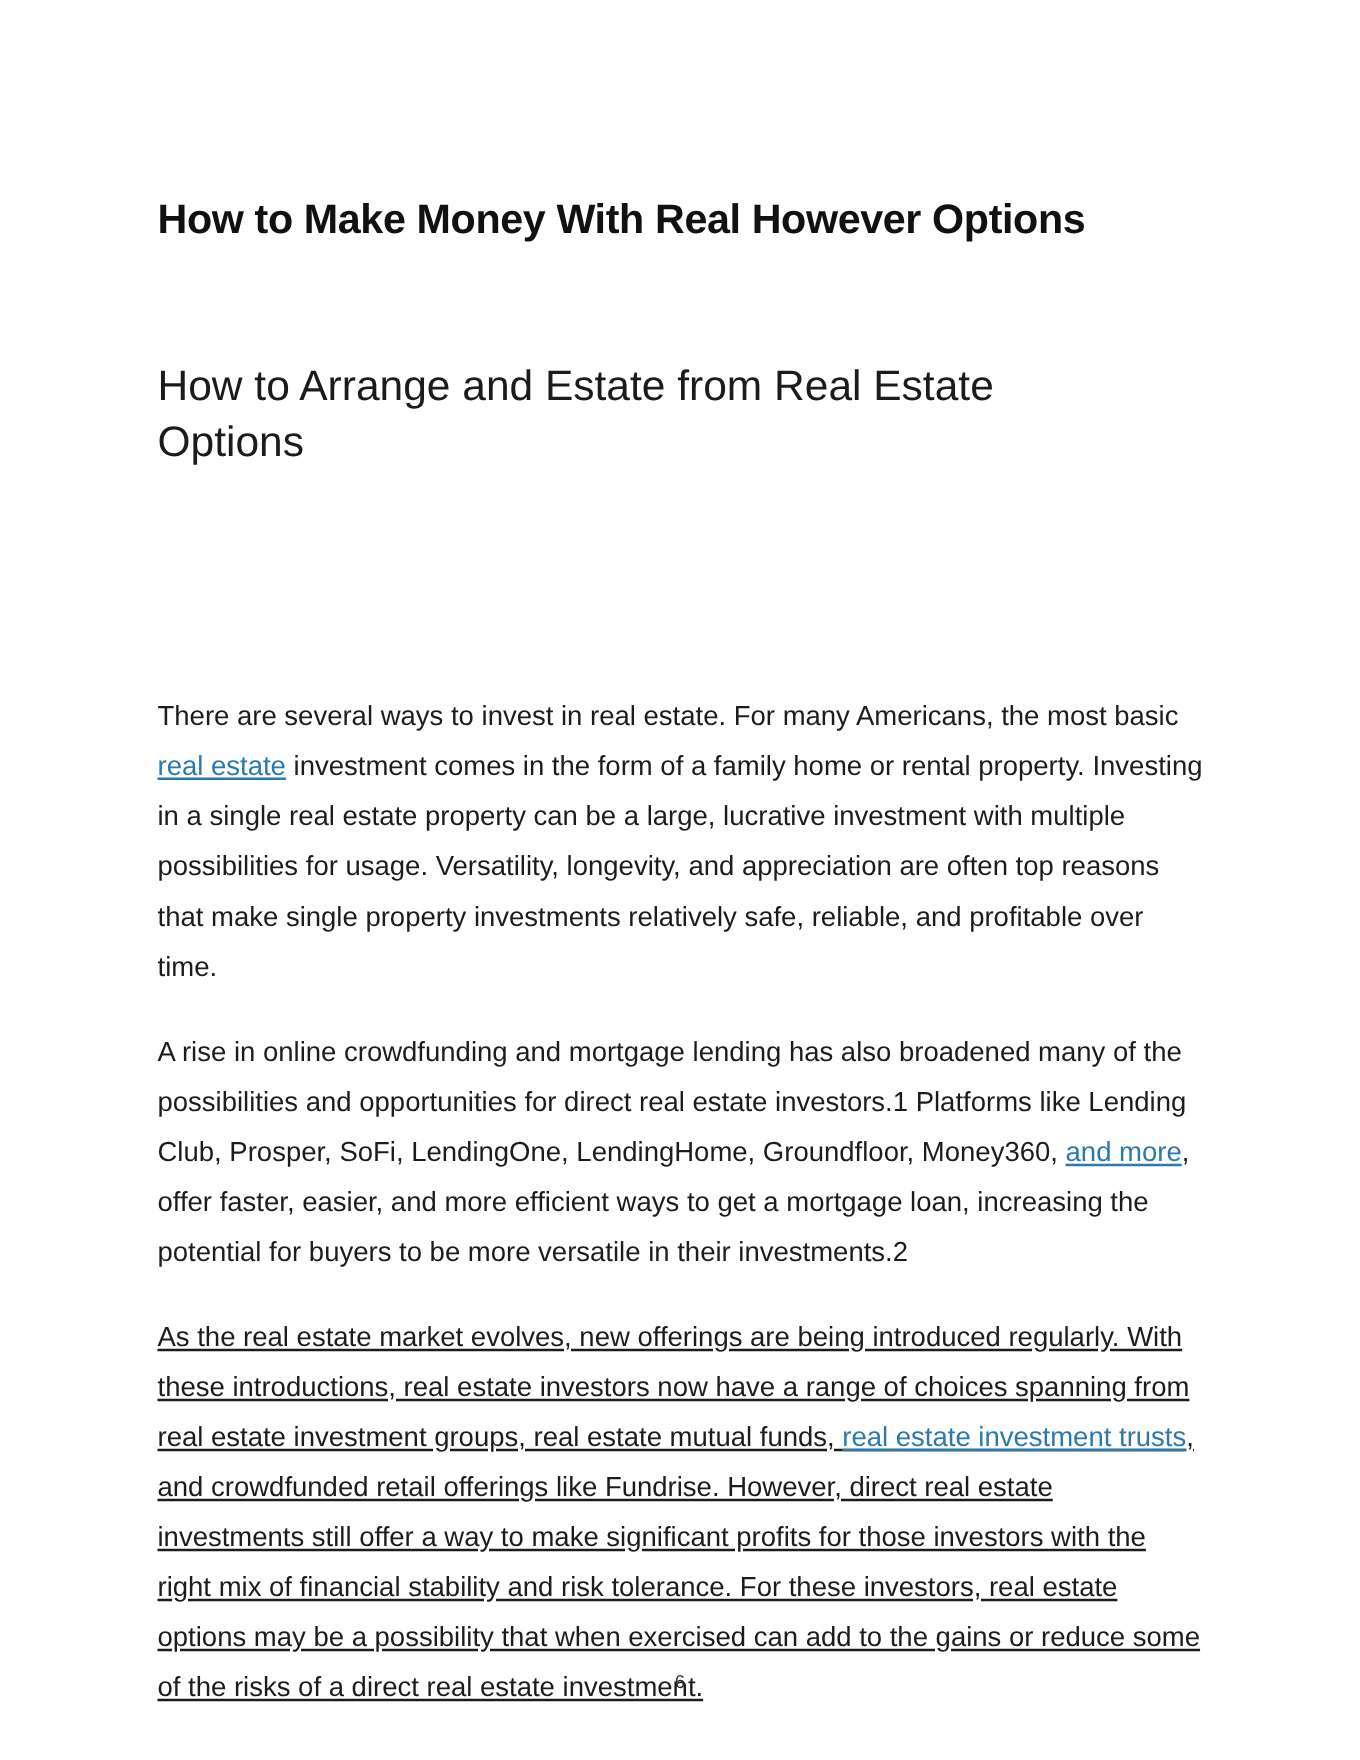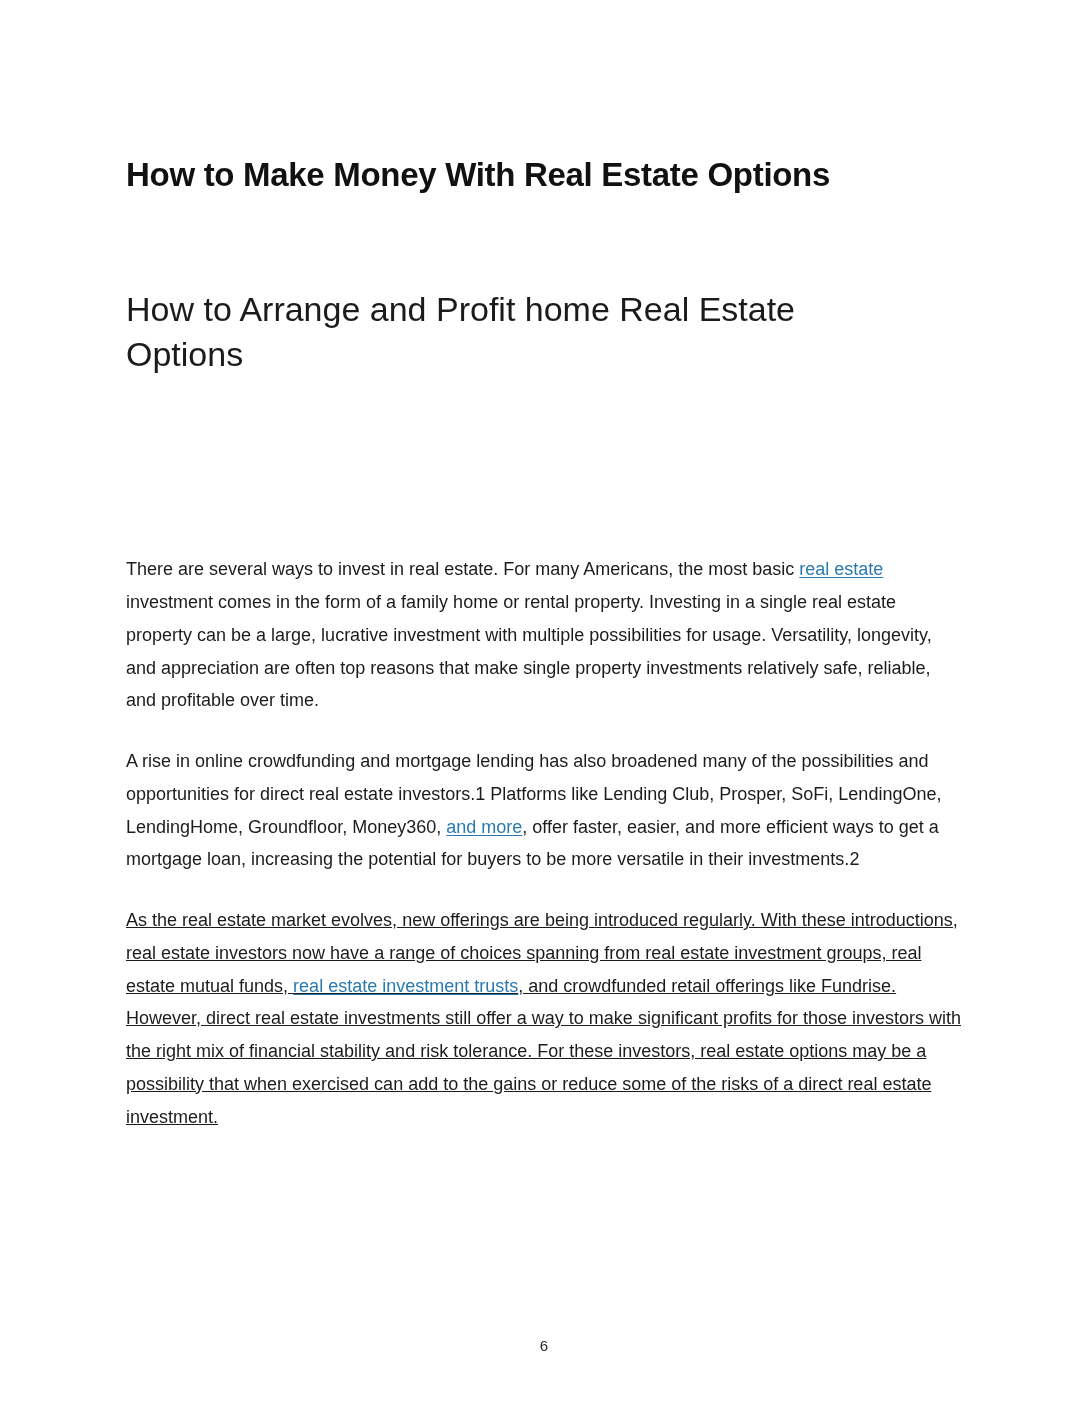--- a/index.html
+++ b/index.html
@@ -44,21 +44,21 @@
     line-height: 1.35;
     margin: 0;
     padding-top: 92px;
     color: #1b1b1b;
     max-width: 740px;
   }
   .body-block {
     padding-top: 175px;
   }
   p.para {
-    font-size: 18px;
+    font-size: 22px;
     line-height: 1.82;
     margin: 0 0 28px 0;
     color: #1c1c1c;
     text-align: left;
   }
   p.para:last-child {
     margin-bottom: 0;
     text-decoration: underline;
   }
   a.doc-link {
@@ -74,22 +74,22 @@
     text-align: center;
     font-size: 15px;
     color: #2b2b2b;
   }
 </style>
 </head>
 <body>
 
 <div class="page">
   <div class="content">
-    <h1 class="doc-title">How to Make Money With Real Estate Options</h1>
-    <h2 class="doc-heading">How to Arrange and Profit home Real Estate Options</h2>
+    <h1 class="doc-title">How to Make Money With Real However Options</h1>
+    <h2 class="doc-heading">How to Arrange and Estate from Real Estate Options</h2>
     <div class="body-block">
       <p class="para"> There are several ways to invest in real estate. For many Americans, the most basic <a class="doc-link" href="#">real estate</a> investment comes in the form of a family home or rental property. Investing in a single real estate property can be a large, lucrative investment with multiple possibilities for usage. Versatility, longevity, and appreciation are often top reasons that make single property investments relatively safe, reliable, and profitable over time.</p>
       <p class="para"> A rise in online crowdfunding and mortgage lending has also broadened many of the possibilities and opportunities for direct real estate investors.1 Platforms like Lending Club, Prosper, SoFi, LendingOne, LendingHome, Groundfloor, Money360, <a class="doc-link" href="#">and more</a>, offer faster, easier, and more efficient ways to get a mortgage loan, increasing the potential for buyers to be more versatile in their investments.2</p>
       <p class="para"> As the real estate market evolves, new offerings are being introduced regularly. With these introductions, real estate investors now have a range of choices spanning from real estate investment groups, real estate mutual funds, <a class="doc-link" href="#">real estate investment trusts</a>, and crowdfunded retail offerings like Fundrise. However, direct real estate investments still offer a way to make significant profits for those investors with the right mix of financial stability and risk tolerance. For these investors, real estate options may be a possibility that when exercised can add to the gains or reduce some of the risks of a direct real estate investment.</p>
     </div>
   </div>
   <div class="page-number">6</div>
 </div>
 
 </body></html>

